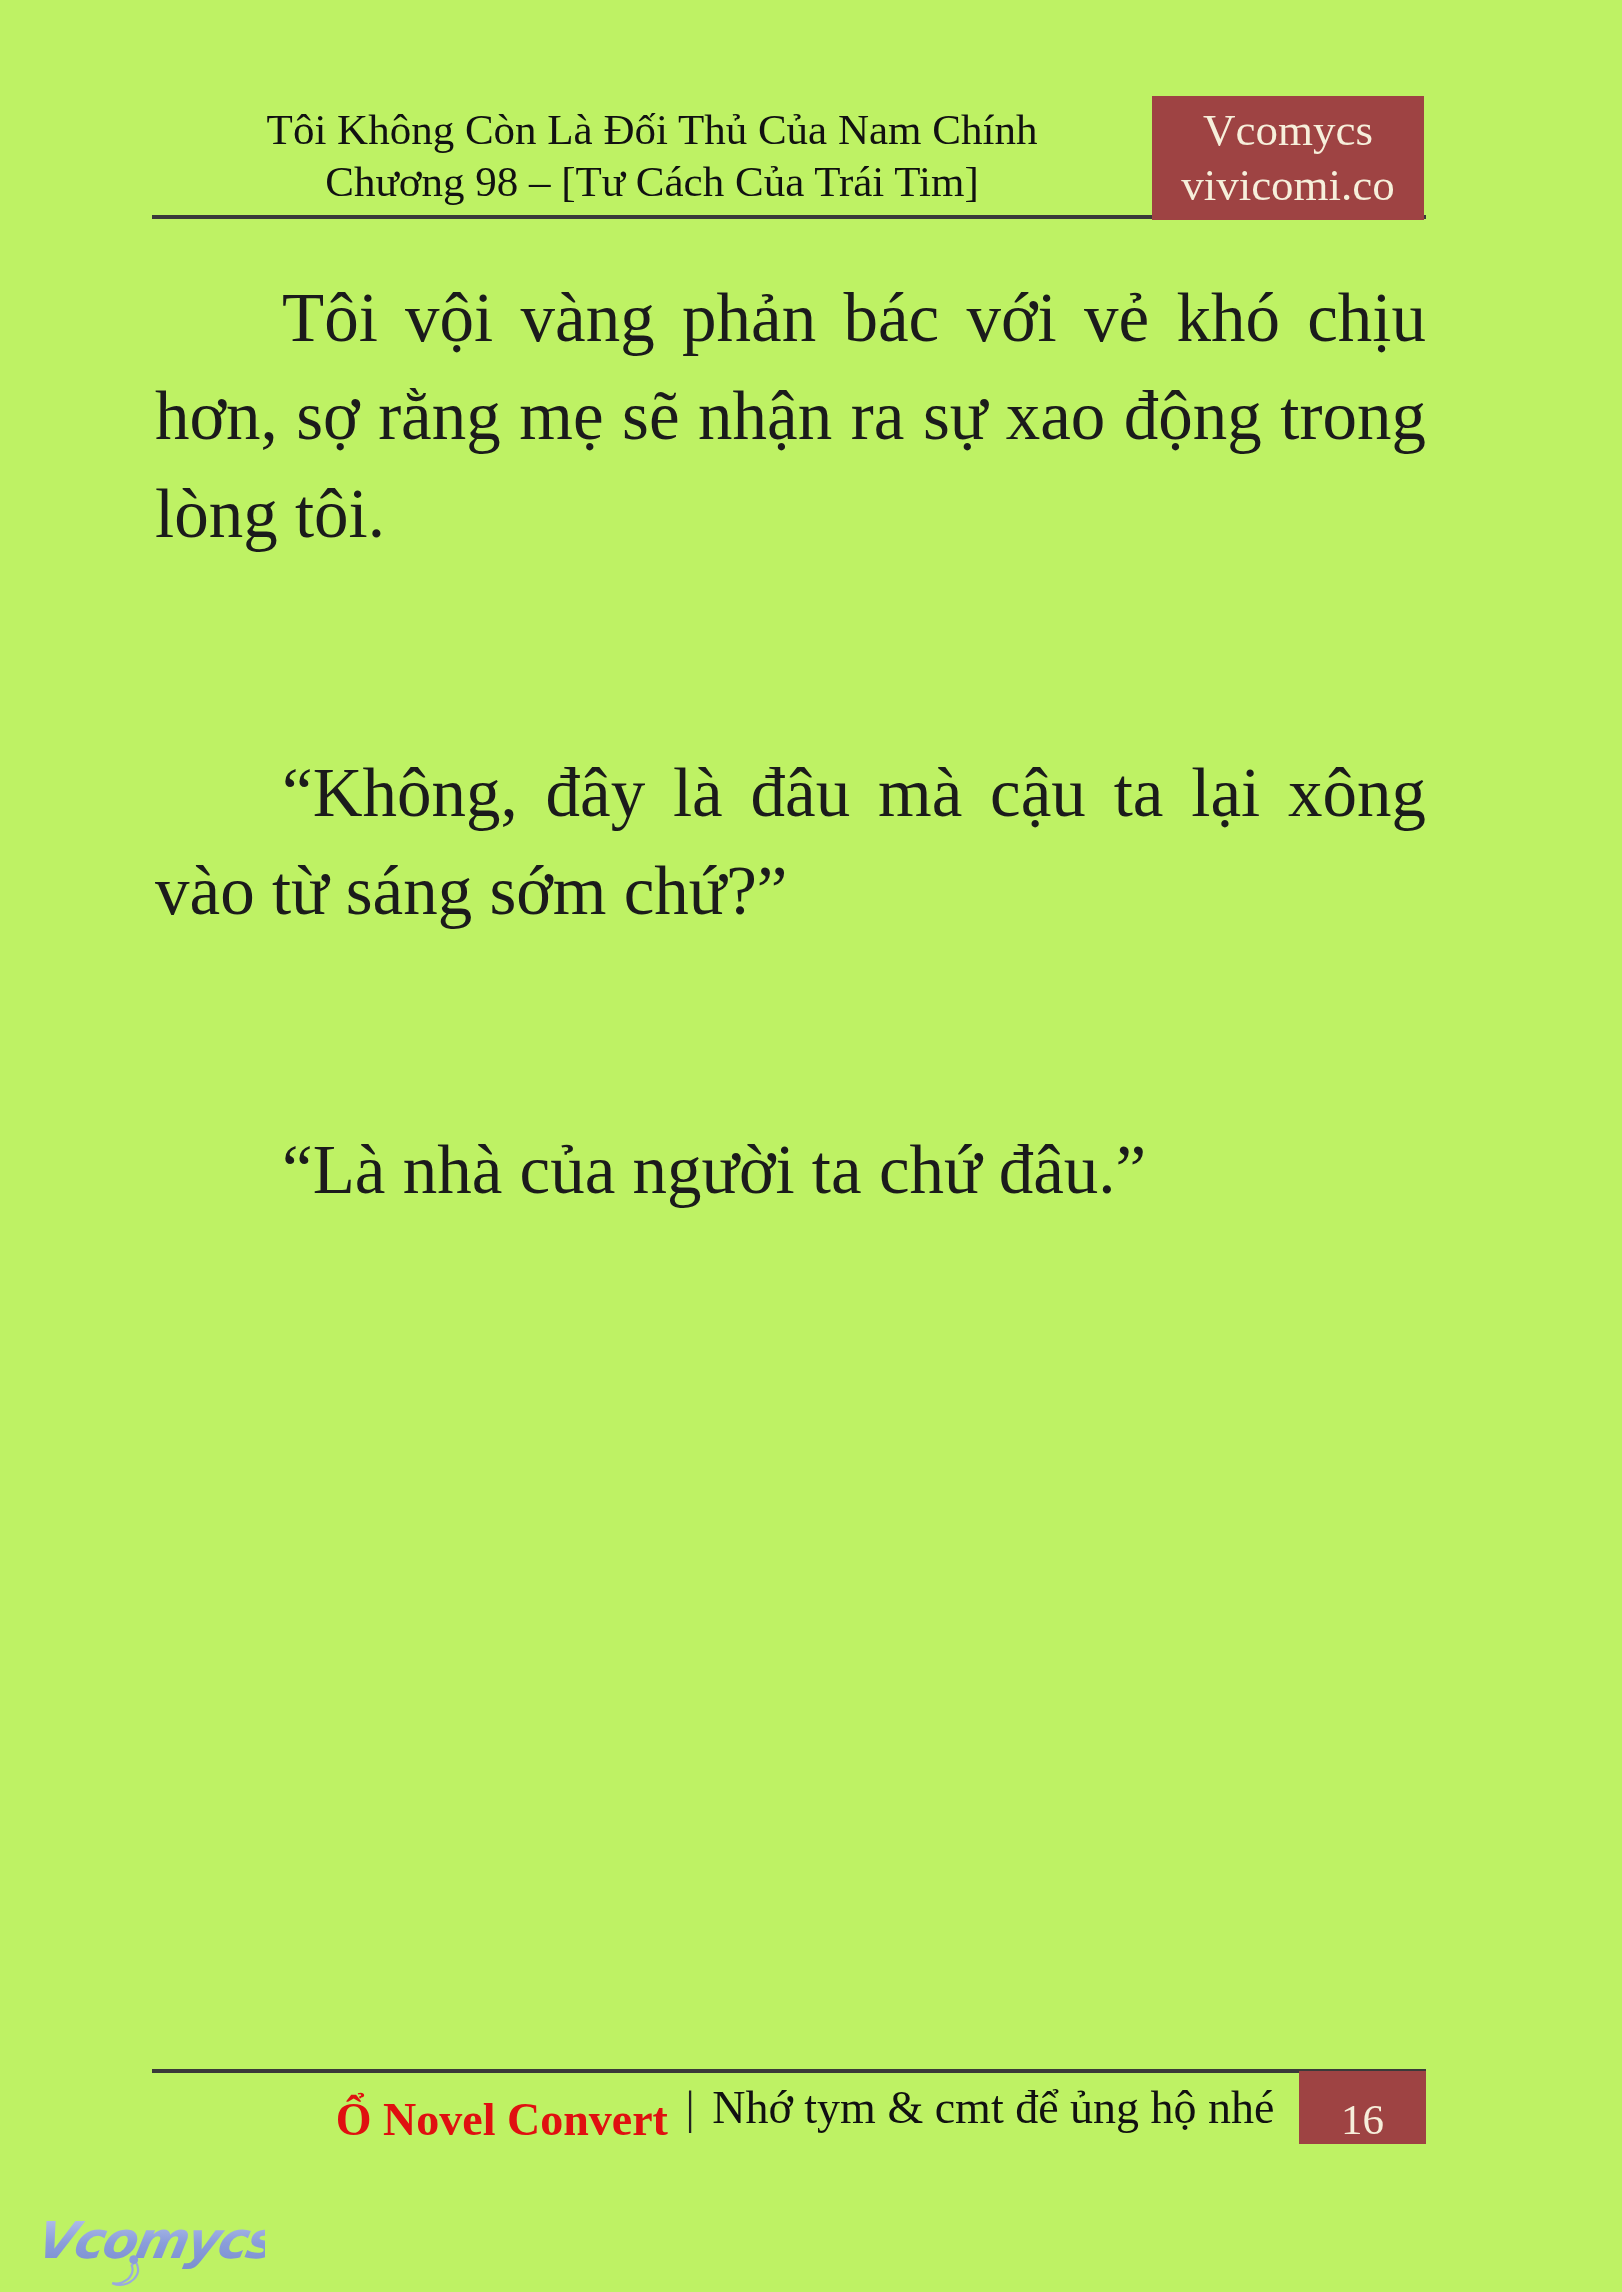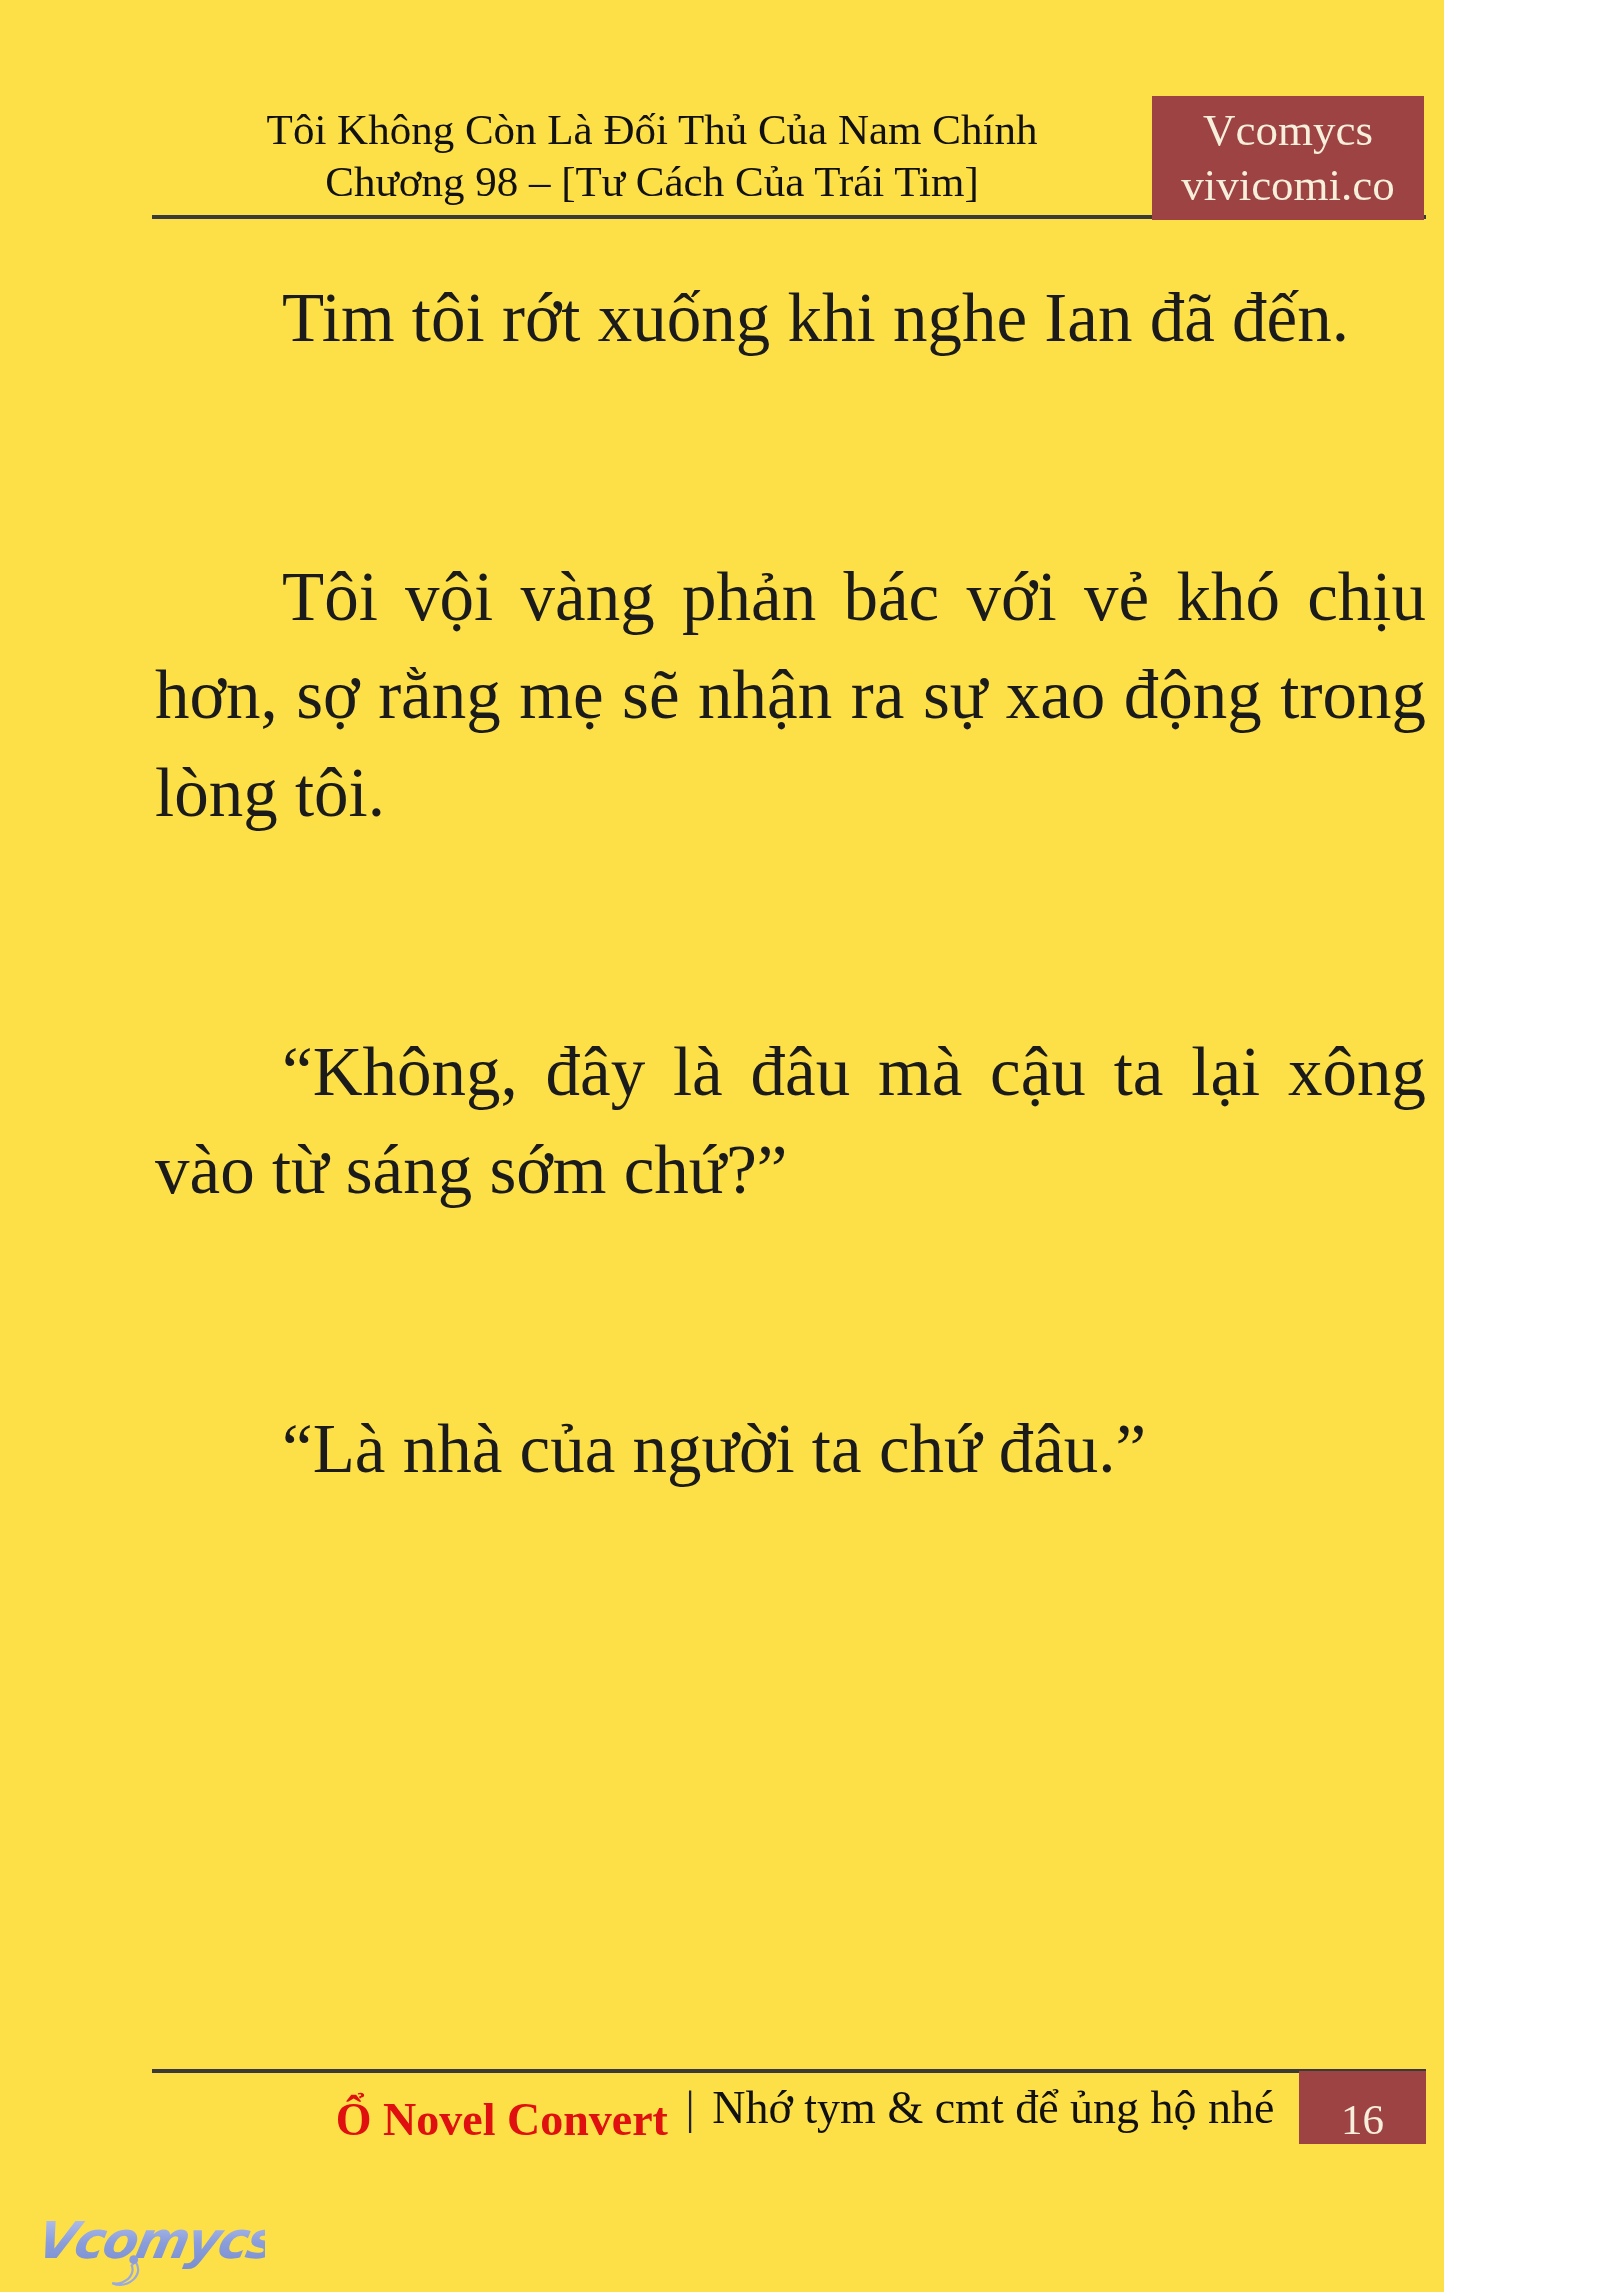--- a/index.html
+++ b/index.html
@@ -1,20 +1,20 @@
 <!DOCTYPE html>
 <html><head>
 <meta charset="utf-8">
 <style>
   html, body { margin: 0; padding: 0; background: #ffffff; }
   #page {
     position: relative;
-    width: 1444px;
+    width: 1622px;
     height: 2293px;
-    background: #fde047;
+    background: #bef264;
     overflow: hidden;
     font-family: "Liberation Serif", "DejaVu Serif", serif;
     color: #1a1a1a;
   }
 
   
   #header-title {
     position: absolute;
     left: 152px; top: 104px;
     width: 1000px;
@@ -122,21 +122,20 @@
   </div>
 
   <div id="site-badge">
     <div>Vcomycs</div>
     <div>vivicomi.co</div>
   </div>
 
   <div id="header-rule"></div>
 
   <div id="content">
-    <p>Tim tôi rớt xuống khi nghe Ian đã đến.</p>
     <p>Tôi vội vàng phản bác với vẻ khó chịu hơn, sợ rằng mẹ sẽ nhận ra sự xao động trong lòng tôi.</p>
     <p>“Không, đây là đâu mà cậu ta lại xông vào từ sáng sớm chứ?”</p>
     <p>“Là nhà của người ta chứ đâu.”</p>
   </div>
 
   <div id="footer-rule"></div>
 
   <div id="footer-bar">
     <span id="footer-brand">Ổ Novel Convert</span>
     <span id="footer-separator">|</span>

